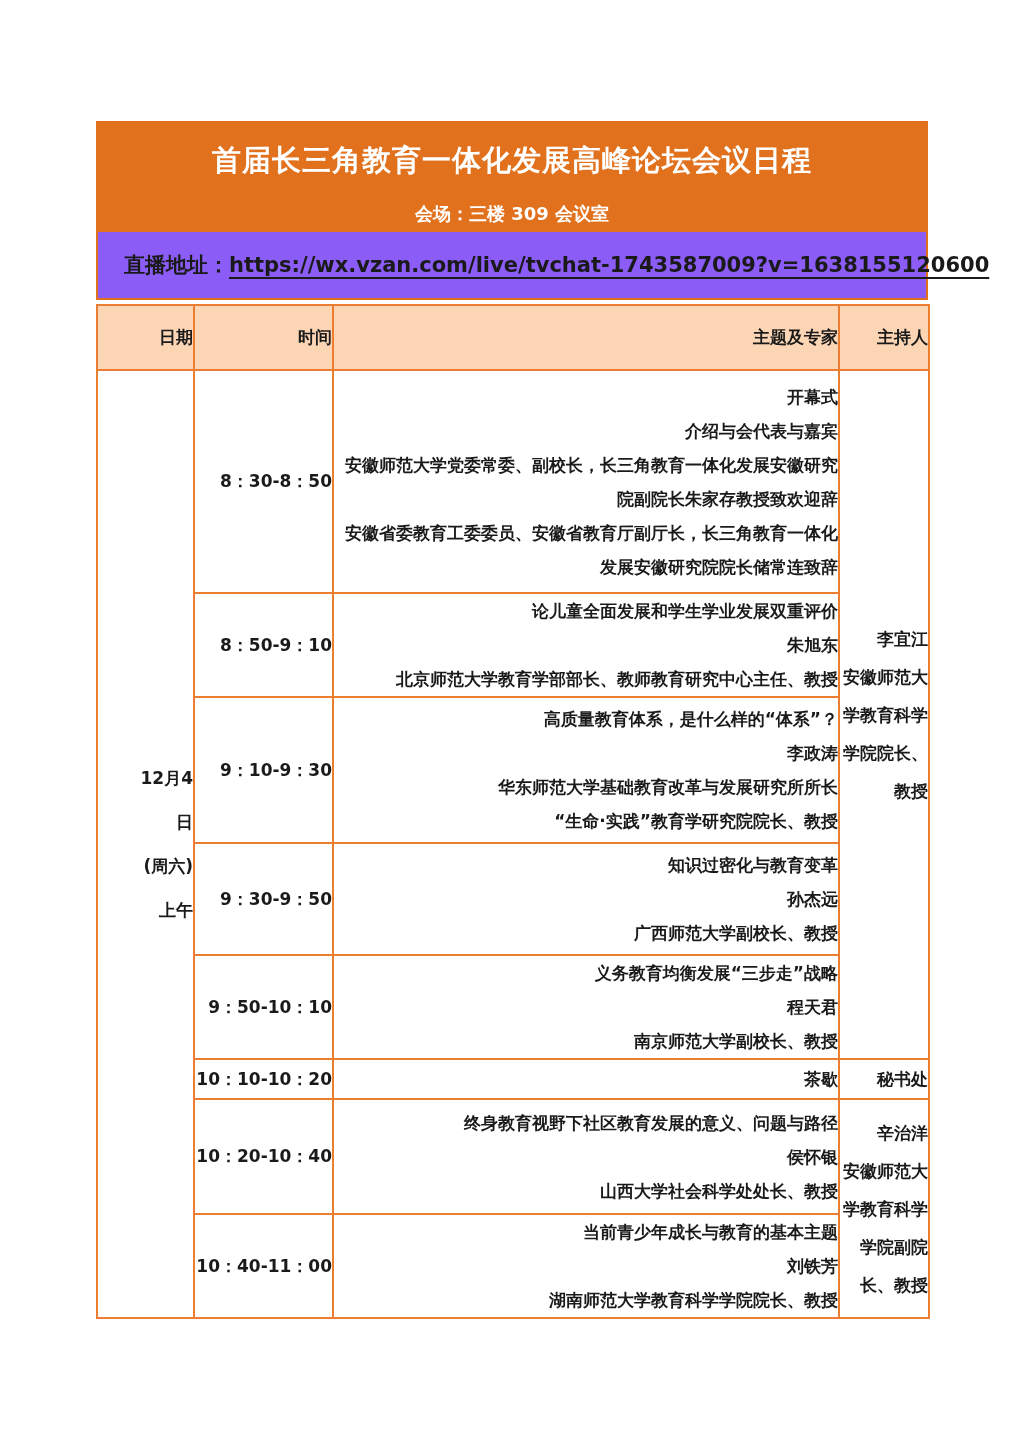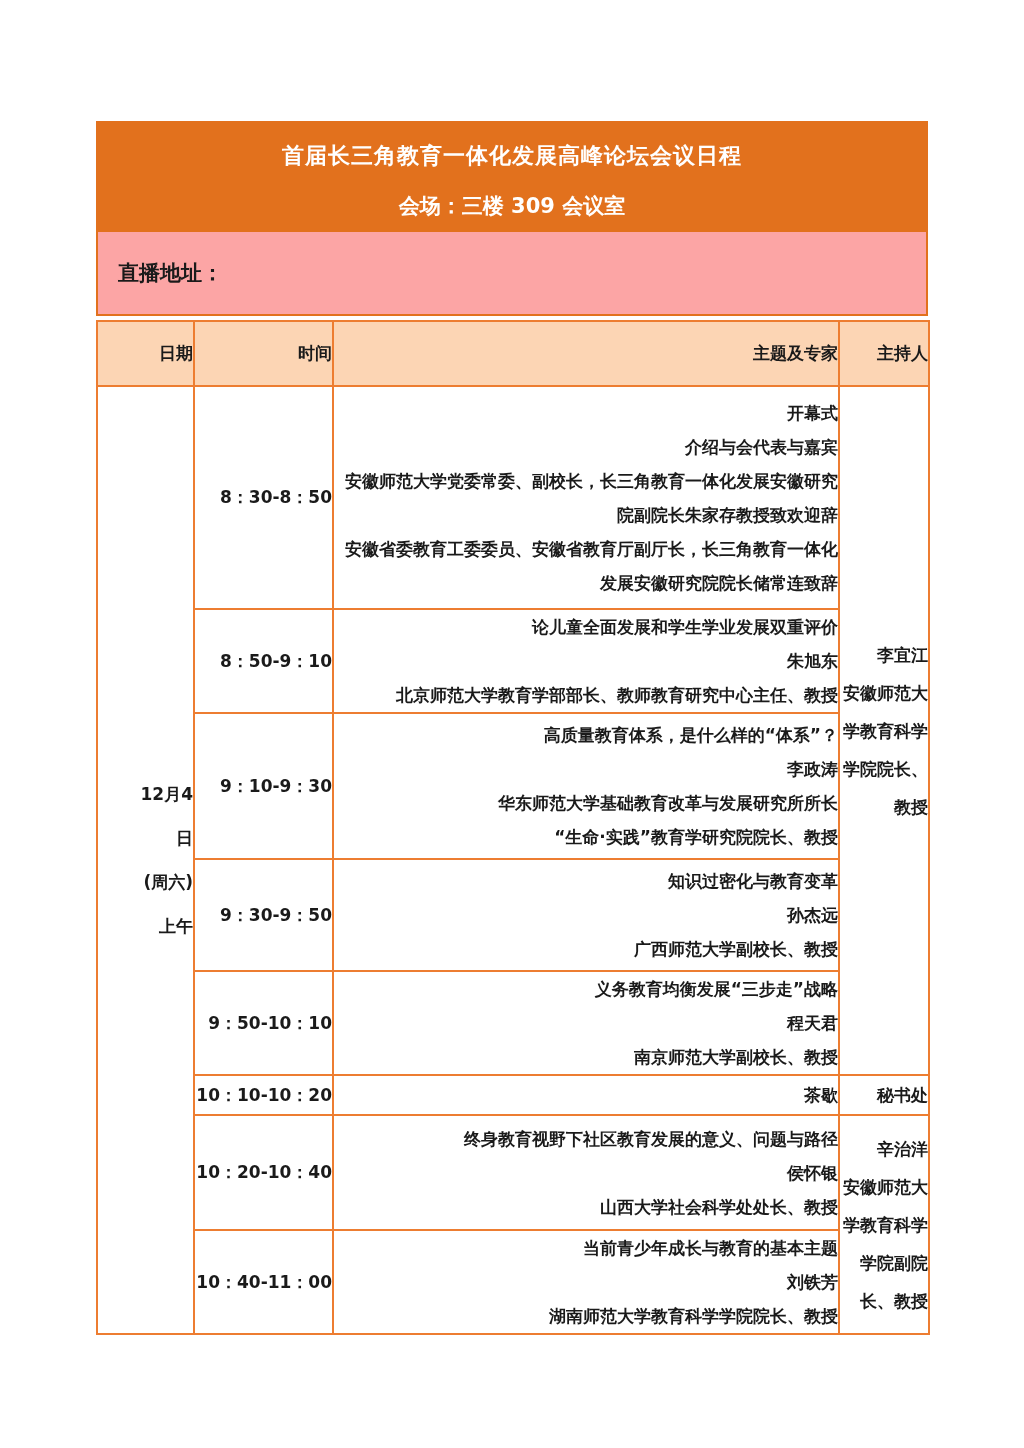--- a/index.html
+++ b/index.html
@@ -26,40 +26,40 @@
   .banner {
     box-sizing: border-box;
     width: 832px;
     height: 111px;
     background: #E2711D;
     color: #ffffff;
     text-align: center;
   }
   .banner-title {
     padding-top: 20px;
-    font-size: 22px;
+    font-size: 29px;
     font-weight: bold;
     letter-spacing: 1px;
   }
   .banner-venue {
     margin-top: 21px;
-    font-size: 21px;
+    font-size: 18px;
     font-weight: bold;
   }
   
   .livebar {
     box-sizing: border-box;
     width: 832px;
-    height: 84px;
-    background: #fca5a5;
+    height: 68px;
+    background: #8b5cf6;
     border: 2px solid #E2711D;
     border-top: none;
     display: flex;
     align-items: center;
-    padding-left: 20px;
+    padding-left: 26px;
     font-weight: bold;
     font-size: 21px;
     white-space: nowrap;
   }
   .live-url {
     color: #1a1a1a;
     font-size: 21px;
     font-weight: bold;
     text-decoration: underline;
     text-decoration-thickness: 2px;
@@ -113,20 +113,21 @@
 <div class="page">
   <div class="doc">
 
     <div class="banner">
       <div class="banner-title">首届长三角教育一体化发展高峰论坛会议日程</div>
       <div class="banner-venue">会场：三楼 309 会议室</div>
     </div>
 
     <div class="livebar">
       <span class="live-label">直播地址：</span>
+      <span class="live-url">https://wx.vzan.com/live/tvchat-1743587009?v=1638155120600</span>
     </div>
 
     <table class="schedule">
       <colgroup>
         <col class="col-date">
           <col class="col-time">
           <col class="col-topic">
           <col class="col-host">
       </colgroup>
       <thead>

